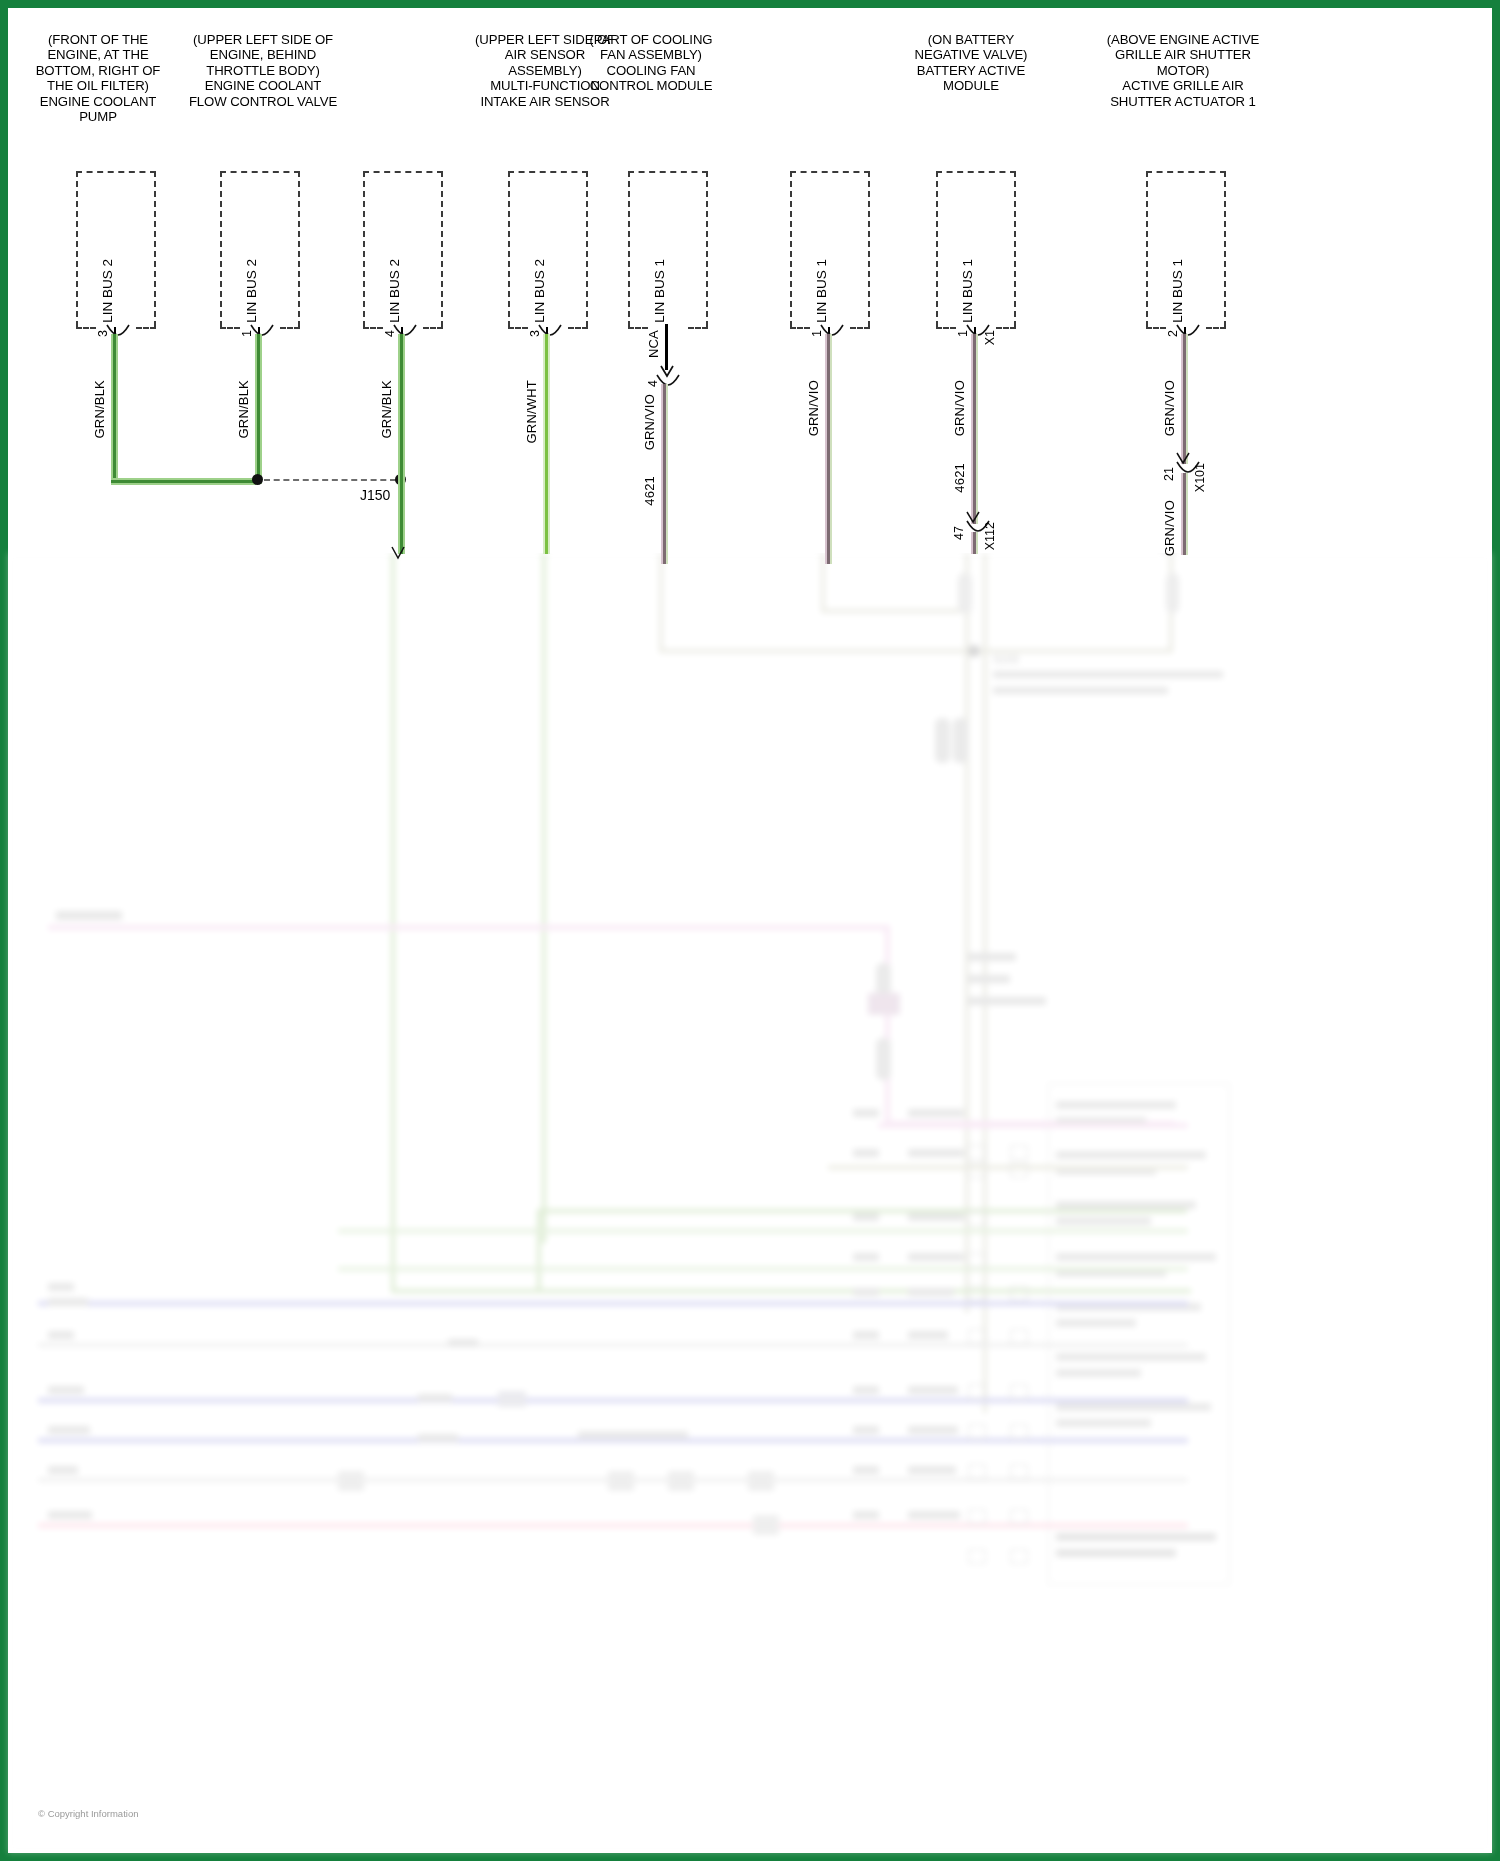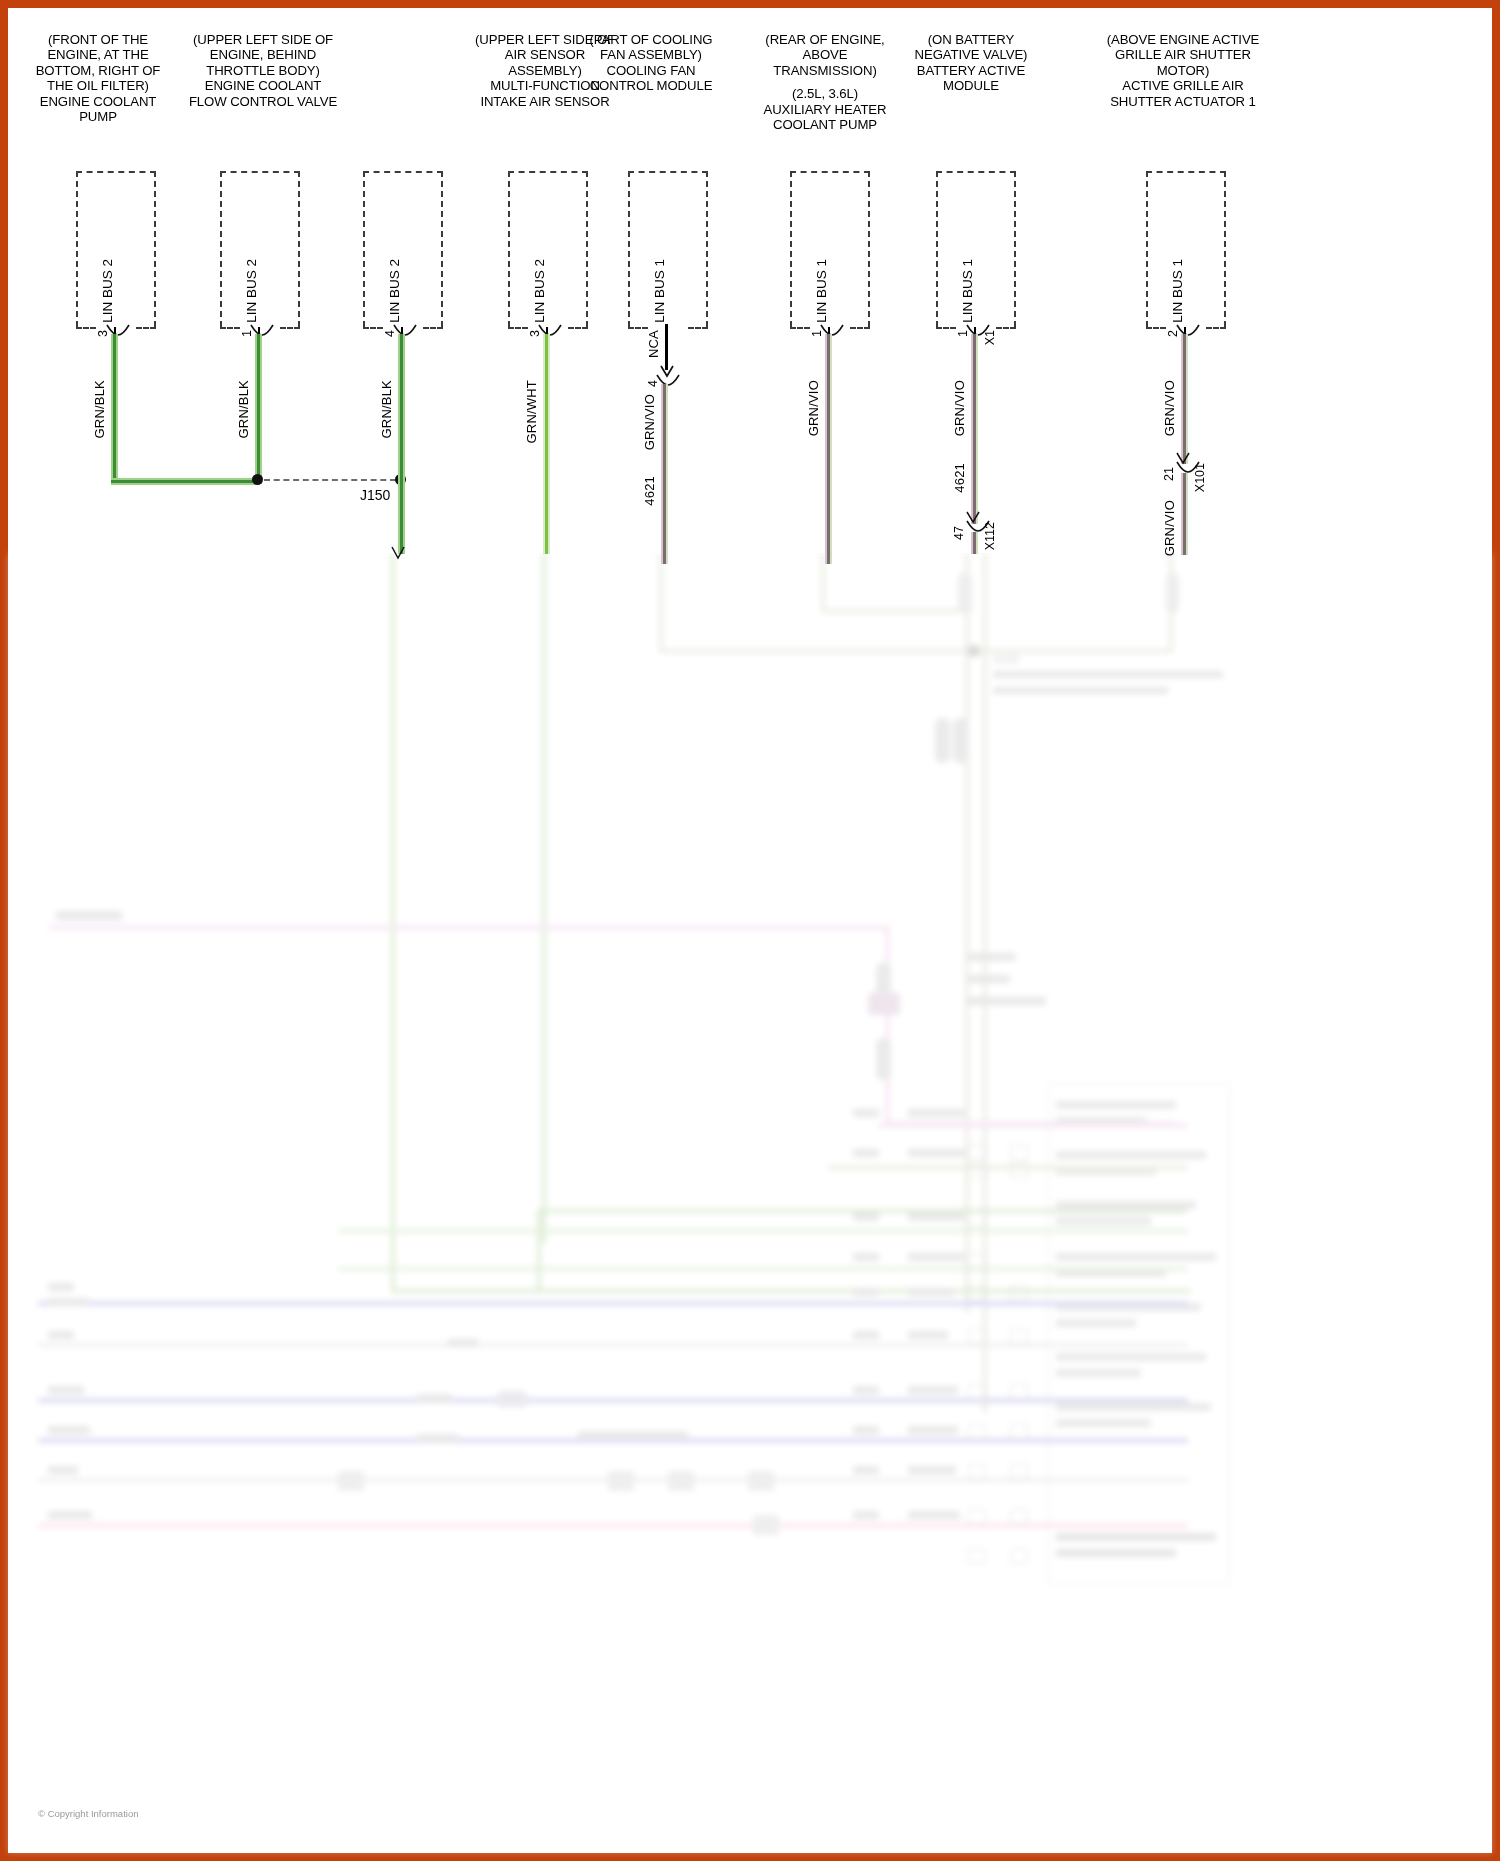--- a/index.html
+++ b/index.html
@@ -1,17 +1,17 @@
 <!DOCTYPE html>
 <html><head>
 <meta charset="utf-8">
 <style>
   html,body{margin:0;padding:0;background:#8a8a8a;}
   body{font-family:"Liberation Sans",sans-serif;}
-  .page{position:relative;width:1500px;height:1861px;background:#c2410c;overflow:hidden;}
+  .page{position:relative;width:1500px;height:1861px;background:#15803d;overflow:hidden;}
   .sheet{position:absolute;left:8px;top:8px;width:1484px;height:1845px;background:#ffffff;}
   .crispzone{position:absolute;left:0;top:0;width:1484px;height:545px;background:#fff;z-index:5;}
   .blurzone{position:absolute;left:0;top:545px;width:1484px;height:1300px;background:#fff;
             filter:blur(3.2px) opacity(0.30);z-index:2;}
 
   
   .col{position:absolute;top:24px;width:150px;text-align:center;}
   .cap{font-size:13.2px;line-height:15.4px;color:#000;font-weight:400;letter-spacing:-.1px;}
   .loc{display:block;}
   .nm{display:block;}
@@ -291,25 +291,20 @@
     <span class="pinnum" style="left:638px;top:372px;">4</span>
     <div class="conn" style="left:648px;top:366px;">
       <svg width="24" height="13" viewBox="0 0 24 13">
             <path d="M1 1 Q7 11 12 11 Q17 11 23 1" stroke="#111" stroke-width="1.6" fill="none"></path>
           </svg>
     </div>
     <div class="wire" style="left:653px;top:376px;height:180px;background:#7d6b72;border-left:2px solid #d8c4cf;border-right:2px solid #cfe0bd;"></div>
     <span class="wlbl" style="left:634px;top:386px;">GRN/VIO</span>
     <span class="wlbl" style="left:634px;top:468px;">4621</span>
 
-    <div class="col" style="left:742px;">
-      <span class="cap loc" style="margin-bottom:8px;">(REAR OF ENGINE, ABOVE TRANSMISSION)</span>
-      <span class="cap loc">(2.5L, 3.6L)</span>
-      <span class="cap nm">AUXILIARY HEATER COOLANT PUMP</span>
-    </div>
     <div class="cbox" style="left:782px;top:163px;height:154px;">
       <div class="bl"></div>
           <div class="br"></div>
       <span class="buslbl" style="left:22px;bottom:4px;">LIN BUS 1</span>
       <div class="pinstub" style="left:36px;bottom:-22px;height:22px;"></div>
     </div>
     <span class="pinnum" style="left:802px;top:322px;">1</span>
     <div class="conn" style="left:812px;top:316px;">
       <svg width="24" height="13" viewBox="0 0 24 13">
             <path d="M1 1 Q7 11 12 11 Q17 11 23 1" stroke="#111" stroke-width="1.6" fill="none"></path>

